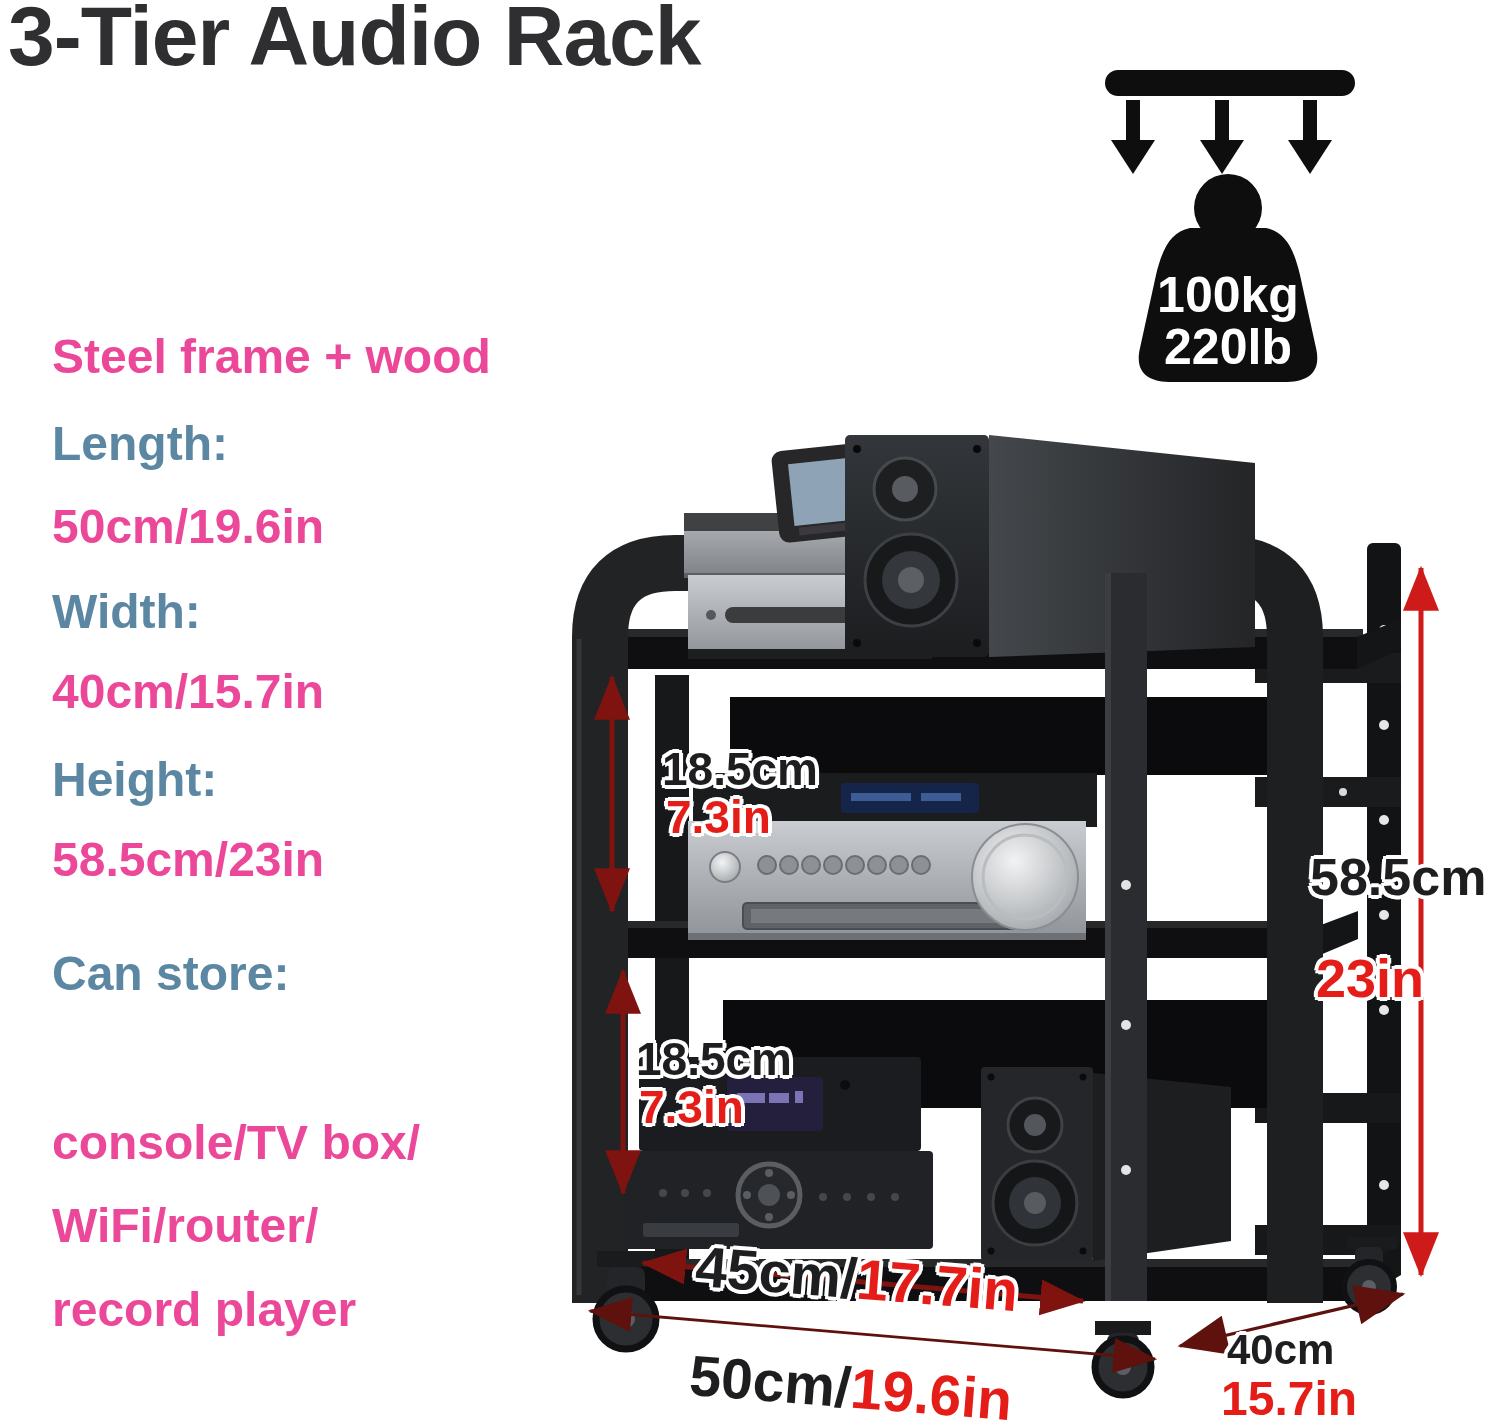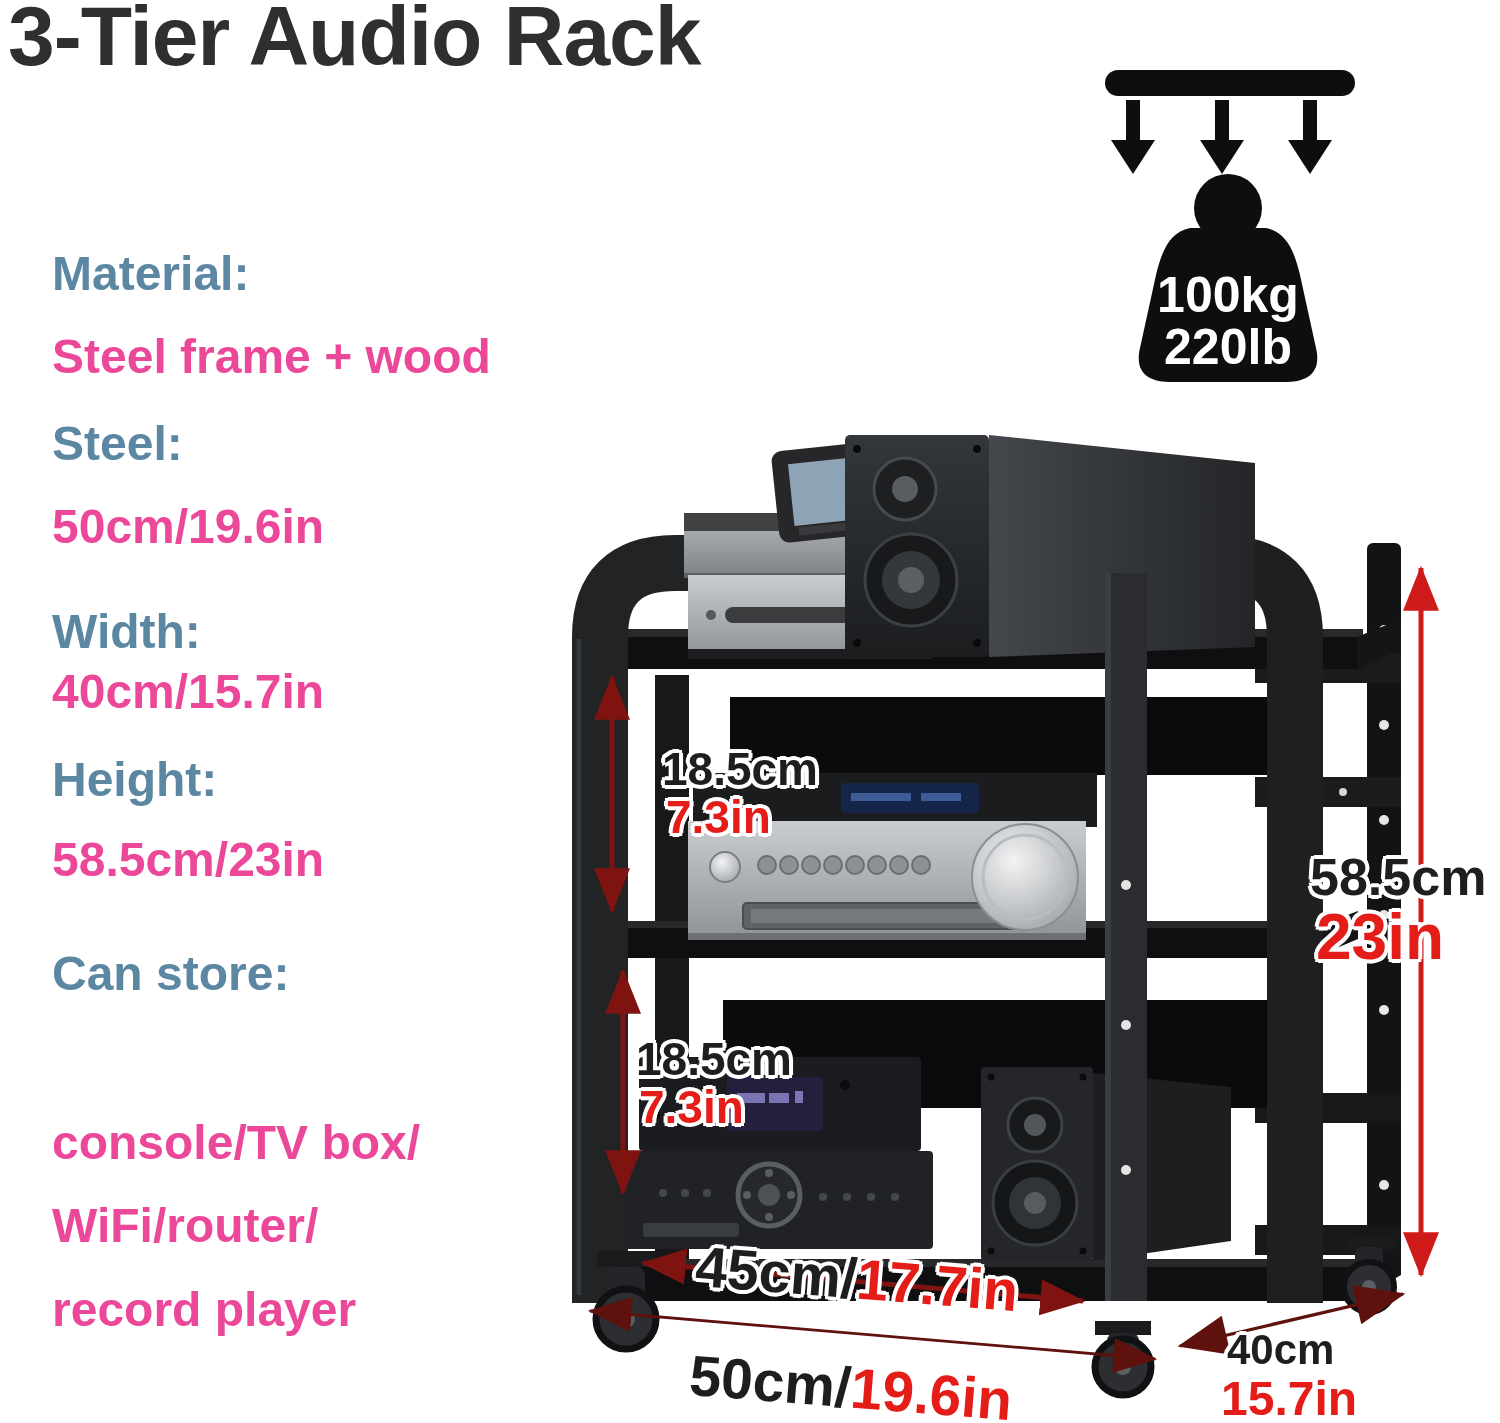--- a/index.html
+++ b/index.html
@@ -39,25 +39,24 @@
     </g>
     <g>
       <circle cx="138" cy="148" r="34" fill="#0e0e0e"></circle>
       <path d="M 100,168 C 80,172 72,190 66,215 L 50,288 C 44,314 60,322 82,322
                L 194,322 C 216,322 232,314 226,288 L 210,215 C 204,190 196,172 176,168 Z" fill="#0e0e0e"></path>
       <text x="138" y="252" text-anchor="middle" font-size="50" font-weight="bold" fill="#ffffff">100kg</text>
       <text x="138" y="304" text-anchor="middle" font-size="50" font-weight="bold" fill="#ffffff">220lb</text>
     </g>
   </svg>
 
-  <div class="spec lbl" style="top:250px">Material:</div>
   <div class="spec val" style="top:333px">Steel frame + wood</div>
-  <div class="spec lbl" style="top:420px">Steel:</div>
+  <div class="spec lbl" style="top:420px">Length:</div>
   <div class="spec val" style="top:503px">50cm/19.6in</div>
-  <div class="spec lbl" style="top:608px">Width:</div>
+  <div class="spec lbl" style="top:588px">Width:</div>
   <div class="spec val" style="top:668px">40cm/15.7in</div>
   <div class="spec lbl" style="top:756px">Height:</div>
   <div class="spec val" style="top:836px">58.5cm/23in</div>
   <div class="spec lbl" style="top:950px">Can store:</div>
   <div class="spec val" style="top:1119px">console/TV box/</div>
   <div class="spec val" style="top:1202px">WiFi/router/</div>
   <div class="spec val" style="top:1286px">record player</div>
 
   <svg style="left:555px;top:425px;" width="905" height="975" viewBox="0 0 905 975">
     <defs>
@@ -264,21 +263,21 @@
     </g>
   </svg>
 
   <div class="dim" style="left:662px;top:746px;font-size:46px"><span class="cmtxt">18.5cm</span></div>
   <div class="dim" style="left:666px;top:794px;font-size:46px"><span class="intxt">7.3in</span></div>
 
   <div class="dim" style="left:636px;top:1036px;font-size:46px"><span class="cmtxt">18.5cm</span></div>
   <div class="dim" style="left:639px;top:1084px;font-size:46px"><span class="intxt">7.3in</span></div>
 
   <div class="dim" style="left:1310px;top:851px;font-size:52px"><span class="cmtxt">58.5cm</span></div>
-  <div class="dim" style="left:1316px;top:905px;font-size:64px"><span class="intxt">23in</span></div>
+  <div class="dim" style="left:1316px;top:951px;font-size:54px"><span class="intxt">23in</span></div>
 
   <div class="dim rot" style="left:698px;top:1238px;font-size:57px"><span class="cmtxt">45cm/</span><span class="intxt">17.7in</span></div>
 
   <div class="dim rot" style="left:692px;top:1347px;font-size:57px"><span class="cmtxt">50cm/</span><span class="intxt">19.6in</span></div>
 
   <div class="dim" style="left:1227px;top:1329px;font-size:42px"><span class="cmtxt">40cm</span></div>
   <div class="dim" style="left:1221px;top:1375px;font-size:48px"><span class="intxt">15.7in</span></div>
 
 </div>
 

